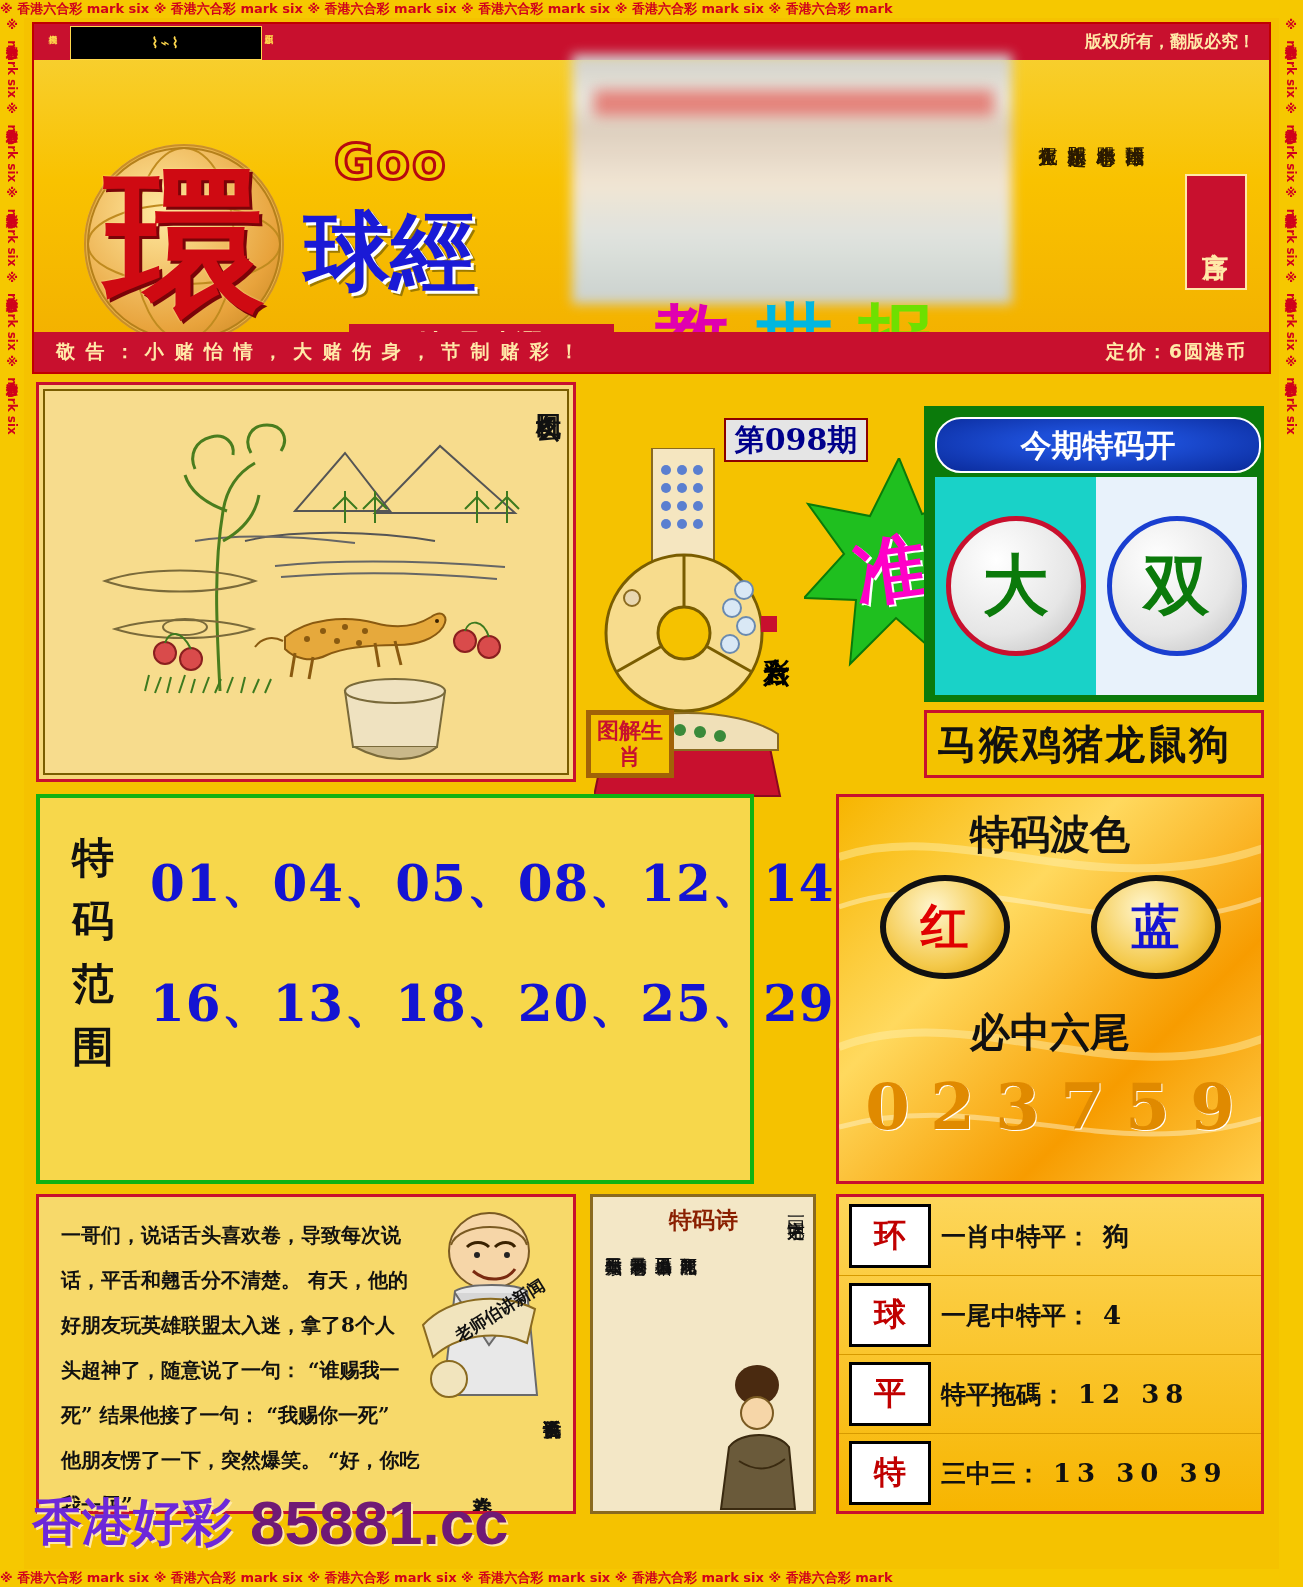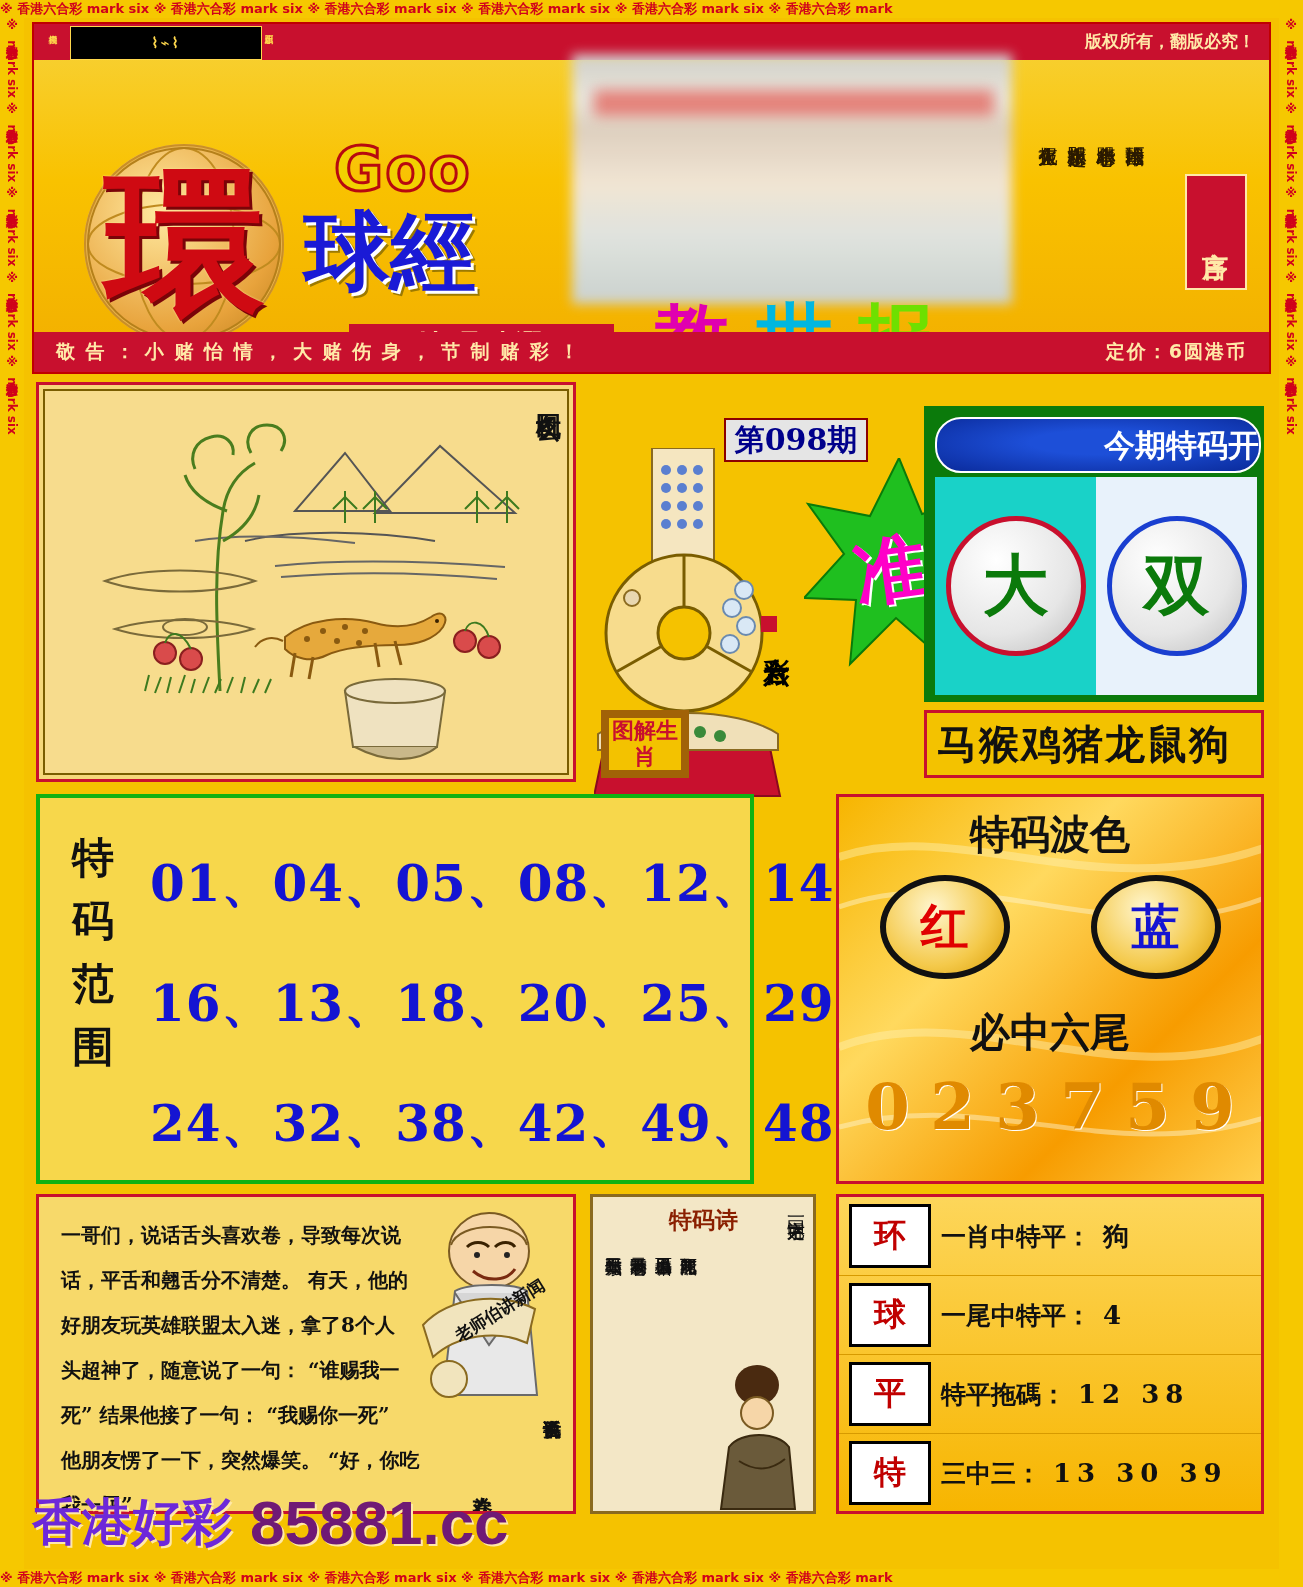--- a/index.html
+++ b/index.html
@@ -41,21 +41,21 @@
                box-shadow:0 0 0 3px #e9b44c inset;}
   .globe-lines{position:absolute;left:0;top:0;width:100%;height:100%;border-radius:50%;
                border:2px solid #c98f27;box-sizing:border-box;}
   .big-char{position:absolute;left:56px;top:128px;width:190px;height:180px;
             font-family:"DejaVu Serif","Liberation Serif",serif;font-size:160px;
             color:#cf0a12;font-weight:bold;line-height:180px;text-align:center;
             text-shadow:3px 3px 0 #7a0408,0 0 2px #ffea9b;}
   .title-2{position:absolute;left:270px;top:170px;font-size:86px;font-weight:bold;
            color:#1a1ad6;font-family:"DejaVu Serif","Liberation Serif",serif;
            text-shadow:3px 3px 0 #fff,5px 5px 0 #9c7a00;}
-  .title-goo{position:absolute;left:300px;top:110px;font-size:60px;font-weight:bold;
+  .title-goo{position:absolute;left:300px;top:110px;font-size:49px;font-weight:bold;
              color:#f2d200;font-family:"DejaVu Sans","Liberation Sans",sans-serif;
              -webkit-text-stroke:3px #b40010;letter-spacing:2px;opacity:.95;}
   .sub-banner{position:absolute;left:315px;top:300px;width:265px;height:44px;
               background:#c8102e;color:#ffe9a8;font-size:30px;font-weight:bold;
               text-align:center;line-height:44px;letter-spacing:3px;}
   .title-colorful{position:absolute;left:620px;top:265px;font-size:76px;
                   font-weight:bold;font-family:"DejaVu Serif","Liberation Serif",serif;}
   .title-colorful span:nth-child(1){color:#e000b0;}
   .title-colorful span:nth-child(2){color:#00b7e0;}
   .title-colorful span:nth-child(3){color:#6ee000;}
@@ -107,39 +107,39 @@
          color:#000;writing-mode:vertical-rl;line-height:36px;}
   .liuhe-dot{position:absolute;left:737px;top:598px;width:16px;height:16px;
              background:#c8102e;}
 
   
   .today{position:absolute;left:900px;top:388px;width:340px;height:296px;
          background:#0b7a0b;border:3px solid #0b7a0b;box-sizing:border-box;}
   .today-head{position:absolute;left:8px;top:8px;width:322px;height:52px;
               background:radial-gradient(ellipse at 50% 45%,#1d4fd8 30%,#0a2a9a 100%);
               border-radius:26px;border:2px solid #ffffff;color:#fff;font-size:31px;
-              font-weight:bold;text-align:right;line-height:52px;}
+              font-weight:bold;text-align:center;line-height:52px;}
   .today-body{position:absolute;left:8px;top:68px;width:322px;height:218px;display:flex;}
   .today-cell{flex:1;display:flex;align-items:center;justify-content:center;}
   .today-cell:nth-child(1){background:#19d2c8;}
   .today-cell:nth-child(2){background:#e8f2fb;}
   .ball{width:130px;height:130px;border-radius:50%;
         background:radial-gradient(circle at 35% 30%,#ffffff,#e6e6e6 60%,#bdbdbd);
         border:5px solid #c8102e;display:flex;align-items:center;justify-content:center;
         font-size:66px;font-weight:bold;color:#0b7a0b;
         font-family:"DejaVu Serif","Liberation Serif",serif;}
   .ball.blue{border-color:#1a3fd0;}
 
   
   .zodiac{position:absolute;left:900px;top:692px;width:340px;height:68px;
           background:#f3c200;border:3px solid #c8102e;box-sizing:border-box;
           display:flex;align-items:center;}
-  .zodiac-label{position:absolute;left:577px;top:692px;width:88px;height:68px;
-                background:#f3c200;border:8px solid #a16207;box-sizing:border-box;
-                display:flex;align-items:flex-start;justify-content:center;}
+  .zodiac-label{position:absolute;left:562px;top:692px;width:88px;height:68px;
+                background:#f3c200;border:5px solid #a16207;box-sizing:border-box;
+                display:flex;align-items:center;justify-content:center;}
   .zodiac-label .lbl{font-size:22px;font-weight:bold;color:#c8102e;line-height:26px;
                      text-align:center;}
   .zodiac-text{font-size:40px;font-weight:bold;color:#111;letter-spacing:2px;
                padding-left:10px;font-family:"DejaVu Serif","Liberation Serif",serif;}
 
   
   .range{position:absolute;left:12px;top:776px;width:718px;height:390px;
          background:#f7d74b;border:4px solid #12b212;box-sizing:border-box;}
   .range-label{position:absolute;left:18px;top:28px;width:70px;
                font-size:42px;font-weight:bold;line-height:63px;color:#111;
@@ -429,21 +429,20 @@
     <div class="zodiac-text">马猴鸡猪龙鼠狗</div>
   </div>
 
   <div class="range">
     <div class="range-label">
       <div>特码范围</div>
     </div>
     <div class="range-rows">
       <div class="range-row">01、04、05、08、12、14</div>
       <div class="range-row">16、13、18、20、25、29</div>
-      <div class="range-row">24、32、38、42、49、48</div>
     </div>
   </div>
 
   <div class="wave">
     <svg width="428" height="390" viewBox="0 0 428 390" style="position:absolute;left:0;top:0;opacity:.45">
       <path d="M0 60 C120 20 260 110 428 50" fill="none" stroke="#fff1b0" stroke-width="8"></path>
       <path d="M0 110 C140 60 280 160 428 100" fill="none" stroke="#fff7d6" stroke-width="5"></path>
       <path d="M0 250 C130 200 280 300 428 240" fill="none" stroke="#fff1b0" stroke-width="8"></path>
       <path d="M0 330 C150 290 270 370 428 320" fill="none" stroke="#fff7d6" stroke-width="5"></path>
     </svg>

